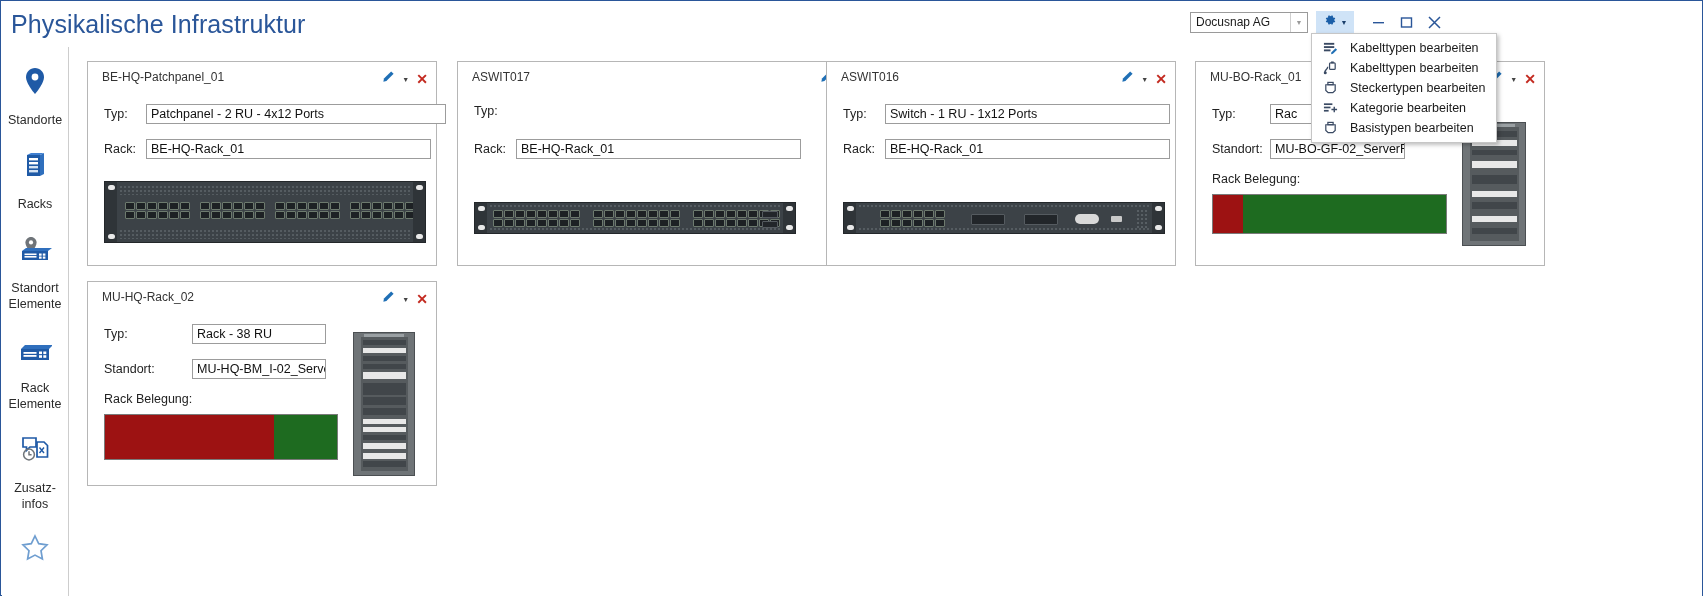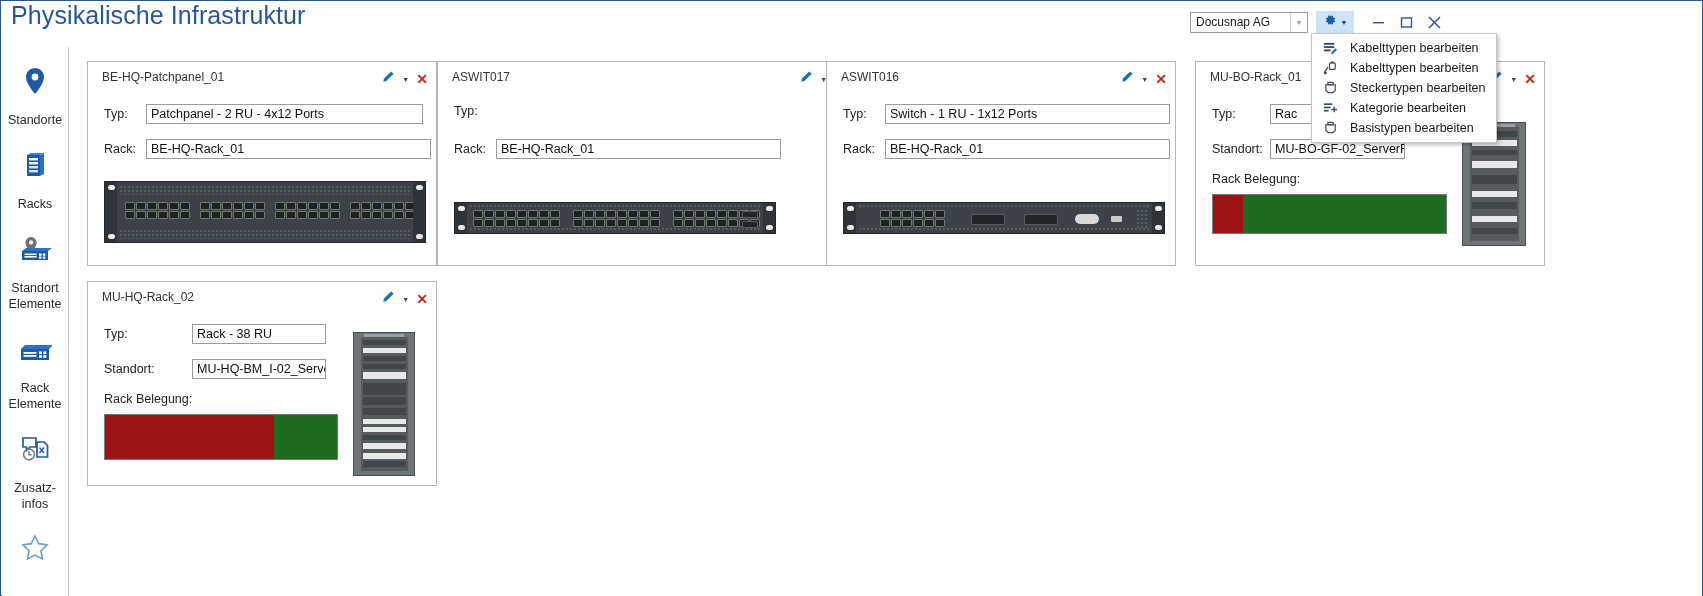--- a/index.html
+++ b/index.html
@@ -14,21 +14,21 @@
     width: 1703px; height: 596px;
     background: #ffffff;
     border: 1px solid #2a5699;
   }
 
   
   .titlebar {
     position: absolute; left: 0; top: 0;
     width: 1451px; height: 46px;
     background: #ffffff;
-    display: flex; 
+    display: flex; align-items: center;
   }
   .app-title {
     margin-left: 10px;
     font-size: 25px;
     color: #2a5699;
     font-weight: 400;
     letter-spacing: .1px;
     white-space: nowrap;
   }
   .titlebar-right {
@@ -375,21 +375,21 @@
           <svg width="14" height="14" viewBox="0 0 16 16">
               <path fill="#1f6fb5" d="M11.6 1.6l2.8 2.8-8.2 8.2-3.5.7.7-3.5z"></path>
             </svg>
         </span>
         <span class="ic-caret">▼</span>
         <span class="ic-close">✕</span>
       </div>
 
       <div class="frow" style="left:16px; top:42px;">
         <span class="flabel" style="width:42px;">Typ:</span>
-        <span class="finput" style="width:277px;">Patchpanel - 2 RU - 4x12 Ports</span>
+        <span class="finput" style="width:300px;">Patchpanel - 2 RU - 4x12 Ports</span>
       </div>
       <div class="frow" style="left:16px; top:77px;">
         <span class="flabel" style="width:42px;">Rack:</span>
         <span class="finput" style="width:285px;">BE-HQ-Rack_01</span>
       </div>
 
       <div class="device" style="left:16px; top:119px; width:322px; height:62px;">
         <div class="ear">
             <div class="screw"></div>
             <div class="screw"></div>
@@ -502,21 +502,21 @@
               </div>
           </div>
         </div>
         <div class="ear">
             <div class="screw"></div>
             <div class="screw"></div>
           </div>
       </div>
     </div>
 
-    <div class="card" style="left:368px; top:14px; width:418px; height:205px;">
+    <div class="card" style="left:388px; top:14px; width:418px; height:205px;">
       <div class="card-title">ASWIT017</div>
       <div class="card-actions">
         <span class="ic-pencil">
           <svg width="14" height="14" viewBox="0 0 16 16">
               <path fill="#1f6fb5" d="M11.6 1.6l2.8 2.8-8.2 8.2-3.5.7.7-3.5z"></path>
             </svg>
         </span>
         <span class="ic-caret">▼</span>
         <span class="ic-close">✕</span>
       </div>

